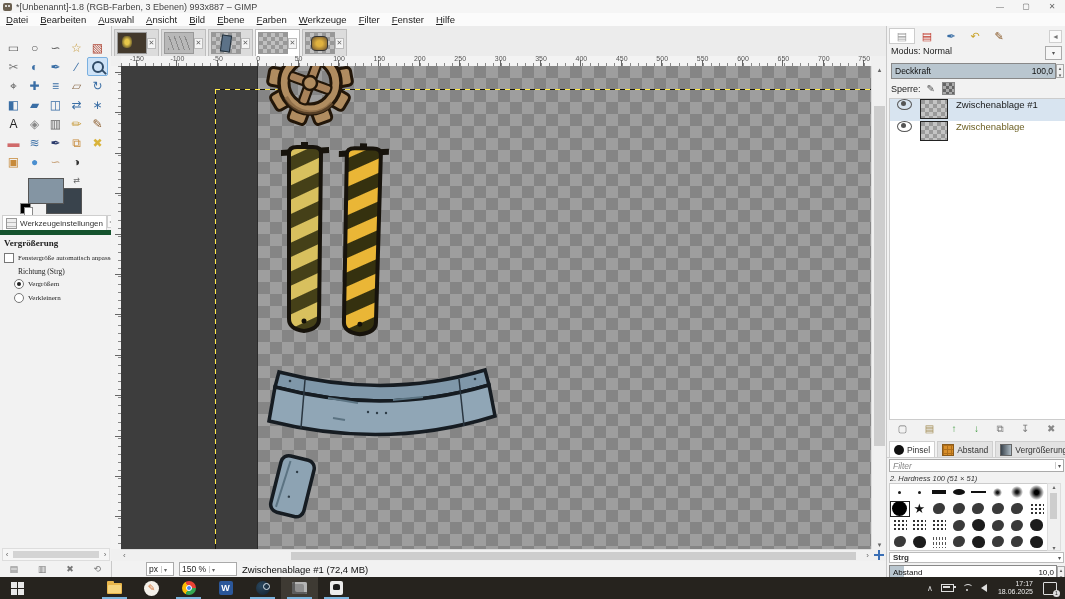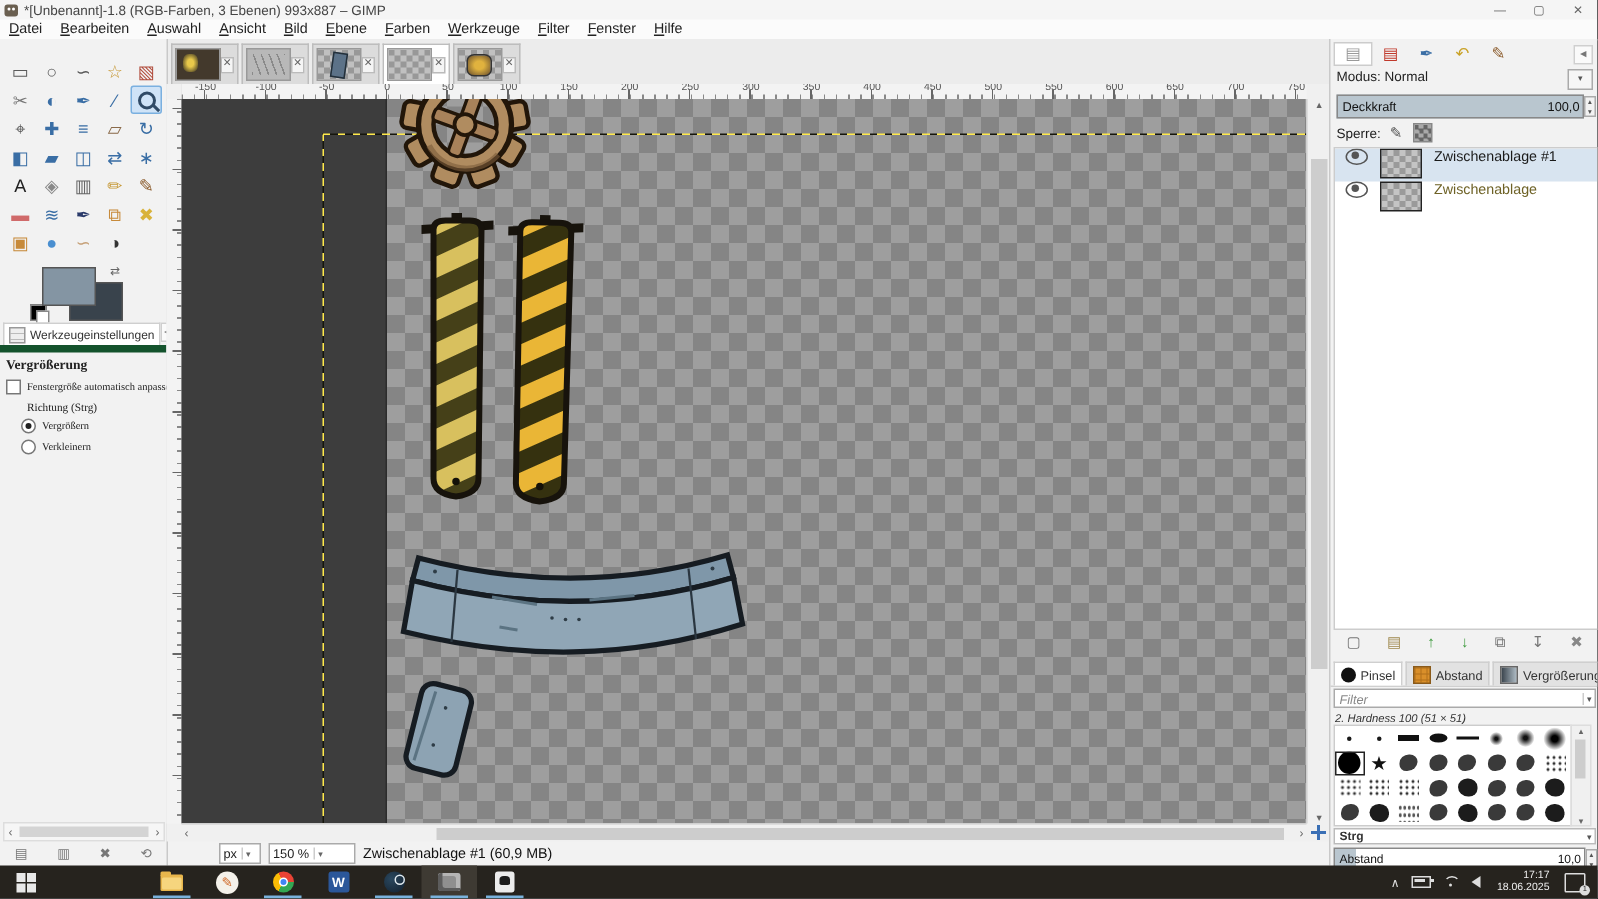--- a/index.html
+++ b/index.html
@@ -483,21 +483,21 @@
 
   <div id="statusbar">
     <div class="combo" id="unit-combo">
       <span>px</span>
       <span class="dd">▾</span>
     </div>
     <div class="combo" id="zoom-combo">
       <span>150 %</span>
       <span class="dd">▾</span>
     </div>
-    <span id="status-text">Zwischenablage #1 (60,9 MB)</span>
+    <span id="status-text">Zwischenablage #1 (72,4 MB)</span>
   </div>
 
   <div id="rightdock">
     <div id="rd-tabs">
         <span class="rd-tab first" style="color: rgb(154, 154, 154);">▤</span>
         <span class="rd-tab" style="color: rgb(192, 57, 43);">▤</span>
         <span class="rd-tab" style="color: rgb(58, 110, 165);">✒</span>
         <span class="rd-tab" style="color: rgb(201, 162, 39);">↶</span>
         <span class="rd-tab" style="color: rgb(138, 90, 42);">✎</span>
         <span id="rd-collapse">◄</span>

